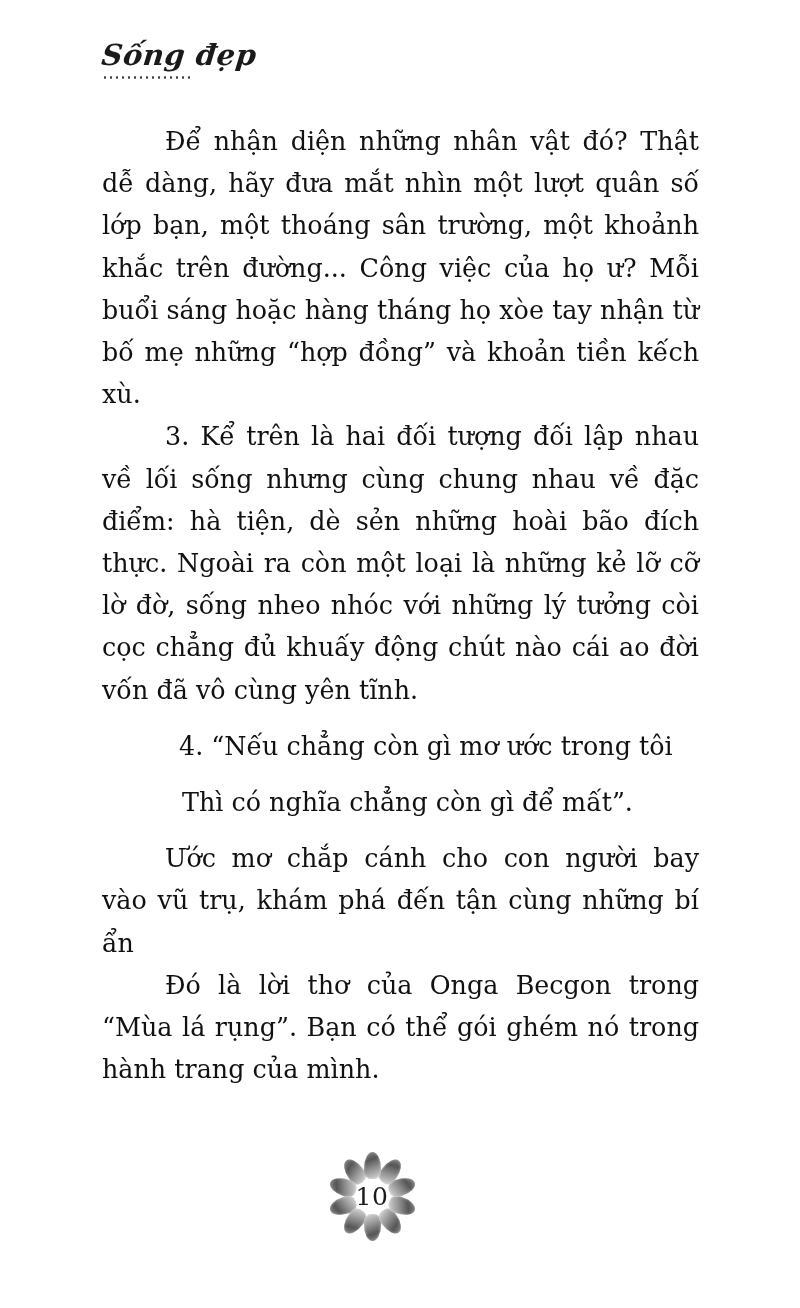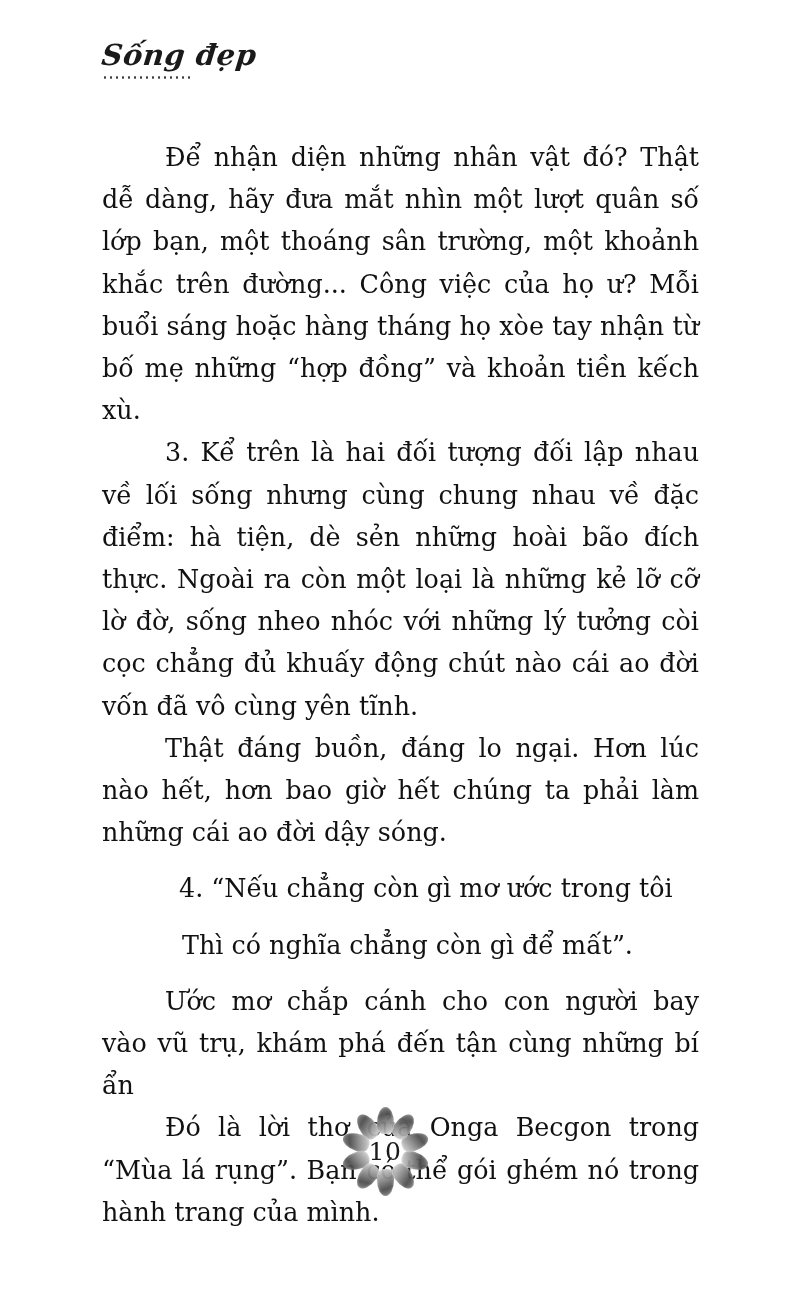--- a/index.html
+++ b/index.html
@@ -48,21 +48,21 @@
     background-image: radial-gradient(circle, #2b2b2b 0 32%, rgba(0,0,0,0) 36%);
     background-size: 6px 3px;
     background-repeat: repeat-x;
     opacity: 0.92;
   }
 
   
   .textblock {
     position: absolute;
     left: 102px;
-    top: 136px;
+    top: 120px;
     width: 597px;
   }
   p.para {
     margin: 0;
     font-size: 25.4px;
     line-height: 42.2px;
     text-align: justify;
     text-justify: inter-word;
     text-indent: 63px;
     hyphens: none;
@@ -79,24 +79,23 @@
     white-space: nowrap;
   }
   p.verse.verse-second {
     padding-left: 66px;
   }
 
   
   .folio {
     position: absolute;
     left: 0;
-    top: 1103px;
+    top: 1148px;
     width: 744px;
     height: 96px;
-    padding-left: 13px;
   }
   .ornament {
     position: relative;
     width: 96px;
     height: 96px;
     margin: 0 auto;
   }
   .petal {
     position: absolute;
     left: 50%;
@@ -132,21 +131,20 @@
 <div class="page">
 
   <div class="running-head">
     <div class="running-head-title">Sống đẹp</div>
     <div class="running-head-rule"></div>
   </div>
 
   <div class="textblock">
       <p class="para">Để nhận diện những nhân vật đó? Thật dễ dàng, hãy đưa mắt nhìn một lượt quân số lớp bạn, một thoáng sân trường, một khoảnh khắc trên đường... Công việc của họ ư? Mỗi buổi sáng hoặc hàng tháng họ xòe tay nhận từ bố mẹ những “hợp đồng” và khoản tiền kếch xù.</p>
       <p class="para">3. Kể trên là hai đối tượng đối lập nhau về lối sống nhưng cùng chung nhau về đặc điểm: hà tiện, dè sẻn những hoài bão đích thực. Ngoài ra còn một loại là những kẻ lỡ cỡ lờ đờ, sống nheo nhóc với những lý tưởng còi cọc chẳng đủ khuấy động chút nào cái ao đời vốn đã vô cùng yên tĩnh.</p>
-      <p class="para">Thật đáng buồn, đáng lo ngại. Hơn lúc nào hết, hơn bao giờ hết chúng ta phải làm những cái ao đời dậy sóng.</p>
       <p class="verse">4. “Nếu chẳng còn gì mơ ước trong tôi</p>
       <p class="verse verse-second">Thì có nghĩa chẳng còn gì để mất”.</p>
       <p class="para">Ước mơ chắp cánh cho con người bay vào vũ trụ, khám phá đến tận cùng những bí ẩn</p>
       <p class="para"> Đó là lời thơ của Onga Becgon trong “Mùa lá rụng”. Bạn có thể gói ghém nó trong hành trang của mình.</p>
     </div>
 
   <div class="folio">
     <div class="ornament">
         <div class="petal" style="transform: rotate(324deg) translateY(-31px);"></div>
         <div class="petal" style="transform: rotate(288deg) translateY(-31px);"></div>

